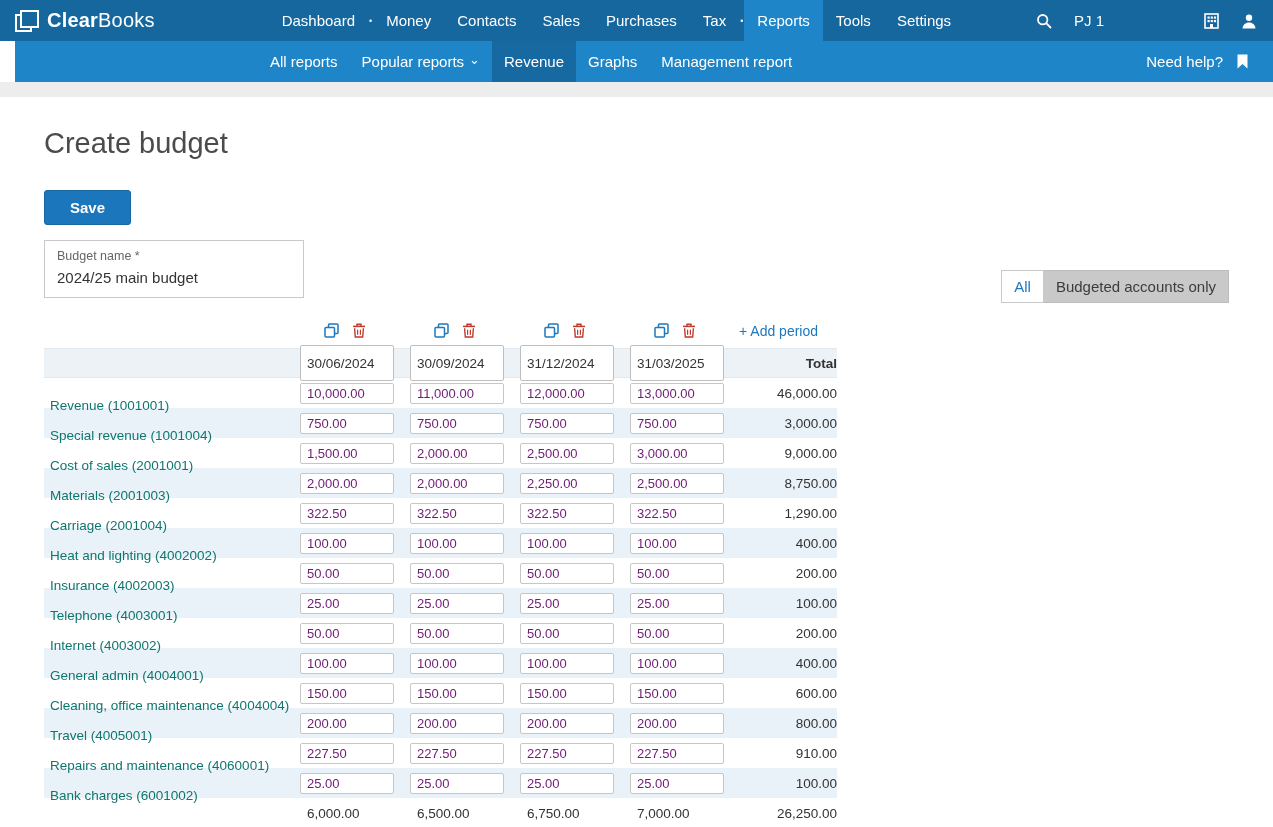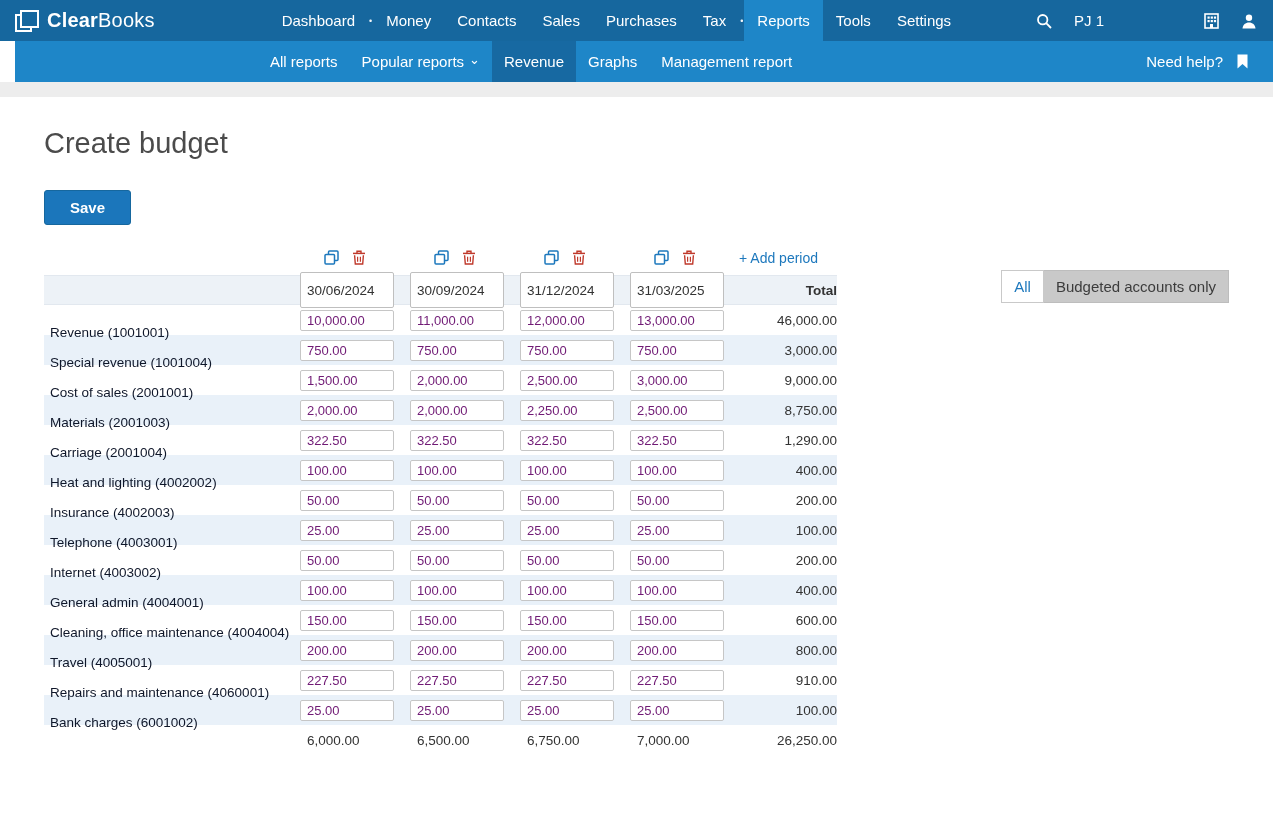--- a/index.html
+++ b/index.html
@@ -45,21 +45,21 @@
 
   .filter-toggle { position: absolute; top: 143px; right: 44px; display: flex; }
   .toggle-btn { font-size: 15px; padding: 7px 12px; cursor: pointer; font-family: inherit; }
   .toggle-all { background: #fff; border: 1px solid #c9c9c9; color: #1d78bd; }
   .toggle-budgeted { background: #c9c9c9; border: 1px solid #bdbdbd; border-left: none; color: #3c3c3c; }
 
   
   .budget-table { margin-top: 20px; width: 793px; font-size: 13.5px; }
   .grid-row { display: grid; grid-template-columns: 255px 110px 110px 110px 110px 98px; align-items: center; }
   .cell { overflow: hidden; white-space: nowrap; }
-  .label-cell { padding-left: 6px; color: #0f172a; margin-top: 25px; }
+  .label-cell { padding-left: 6px; color: #0f766e; margin-top: 25px; }
   .total-cell { text-align: right; }
 
   .icons-row { height: 24px; margin-bottom: 6px; }
   .icons-cell { display: flex; align-items: center; gap: 13px; padding-left: 25px; }
   .add-period { color: #1d78bd; font-size: 14px; cursor: pointer; text-decoration: none; }
 
   .header-row { height: 30px; background: #edf2f7; border-top: 1px solid #e2e8ef; border-bottom: 1px solid #e2e8ef; }
   .date-input { width: 94px; height: 36px; border: 1px solid #bfbfbf; border-radius: 2px;
                 font-size: 13.5px; color: #333; padding: 0 6px; font-family: inherit; }
   .total-header { font-weight: bold; }
@@ -159,20 +159,24 @@
   </div>
 </div>
 
 <div class="gray-strip"></div>
 
 <main>
   <h1 class="page-title">Create budget</h1>
 
   <button class="save-btn">Save</button>
 
+  <div class="budget-name-box">
+    <div class="budget-name-label">Budget name *</div>
+    <input class="budget-name-input" type="text" value="2024/25 main budget" style="">
+  </div>
 
   <div class="filter-toggle">
     <button class="toggle-btn toggle-all">All</button>
     <button class="toggle-btn toggle-budgeted">Budgeted accounts only</button>
   </div>
 
   <div class="budget-table">
     <div class="grid-row icons-row" id="icons-row">
         <div class="cell label-cell"></div>
         <div class="cell icons-cell">

